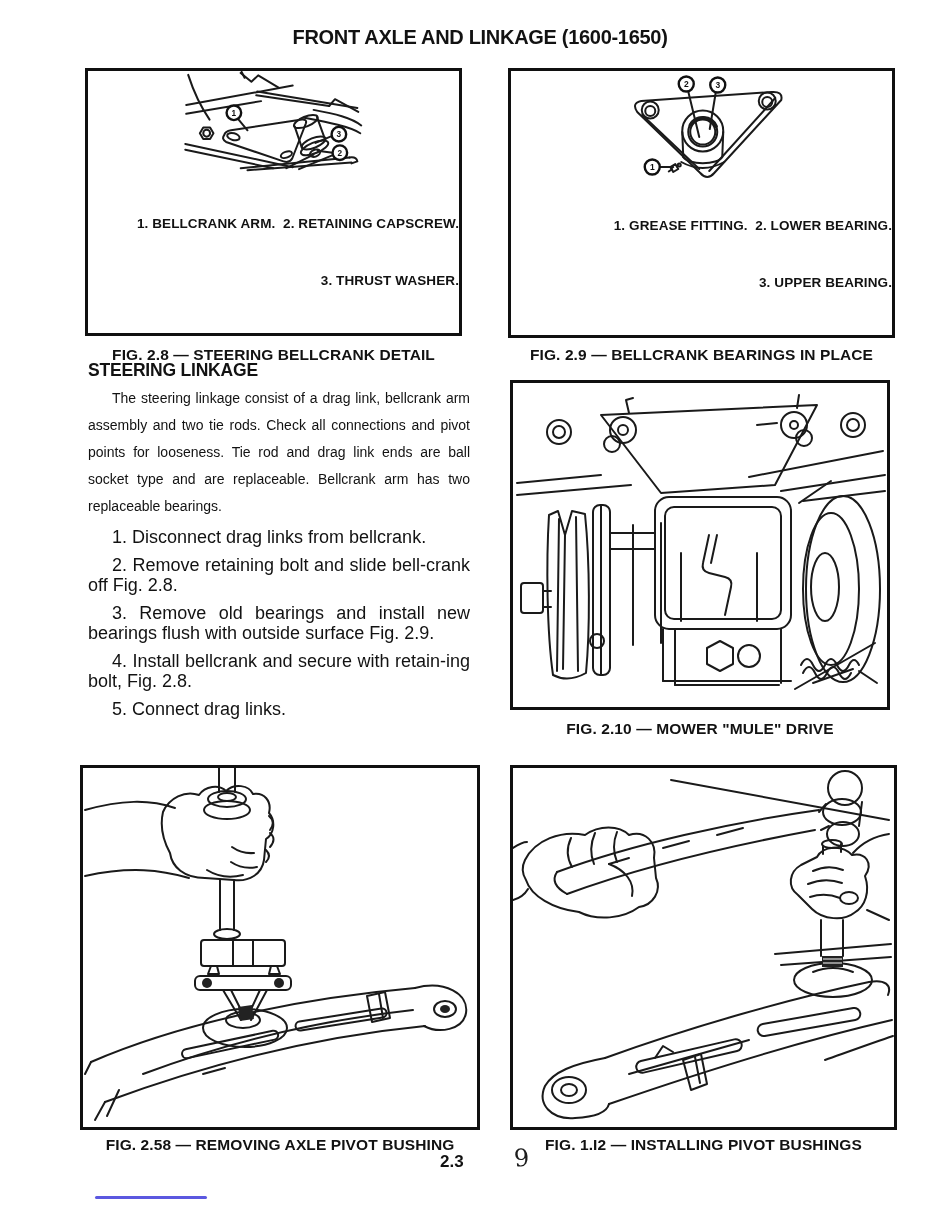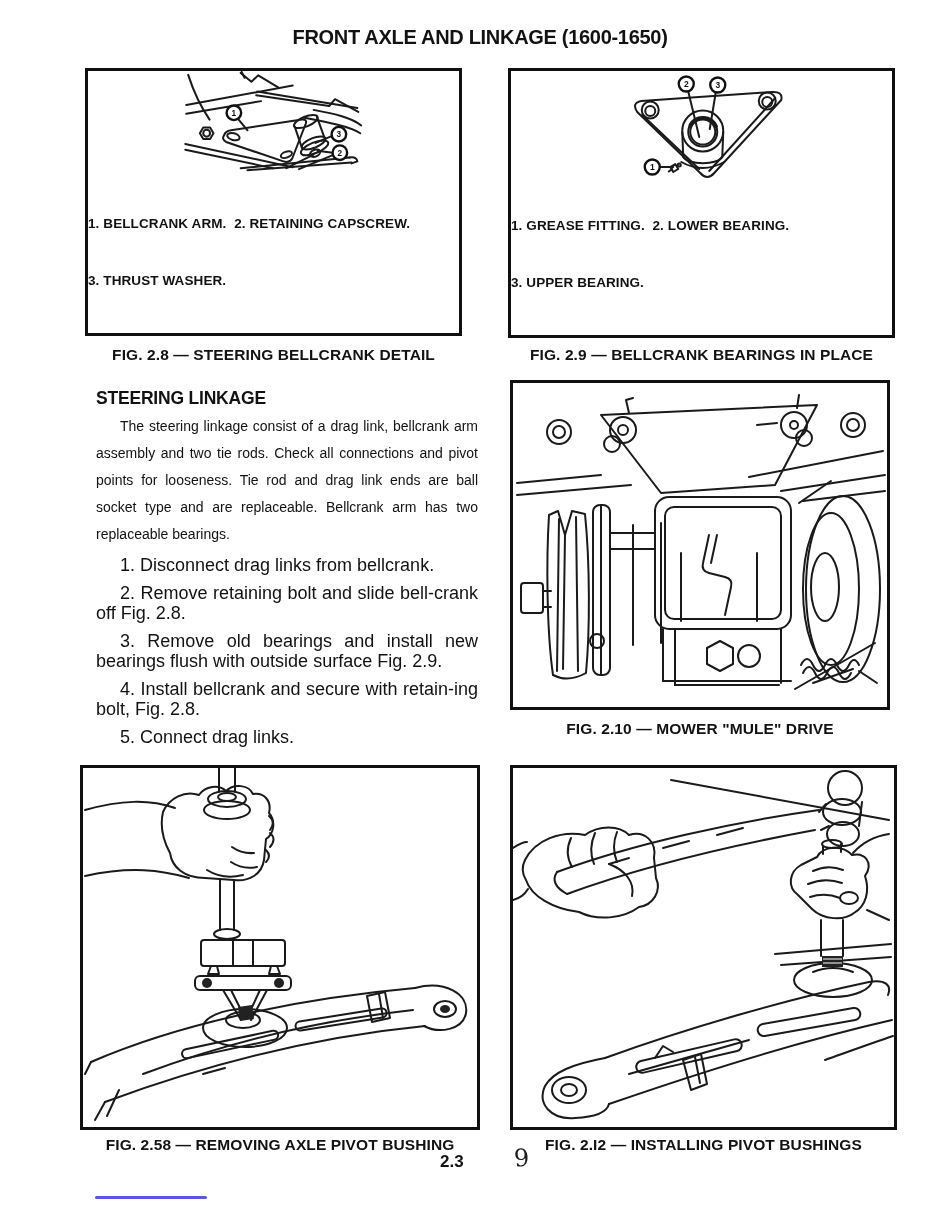--- a/index.html
+++ b/index.html
@@ -13,29 +13,29 @@
   .page-title{
     left:20px;top:26px;width:920px;text-align:center;
     font-size:20px;font-weight:bold;letter-spacing:-0.3px;
   }
   .panel{
     position:absolute;border:3px solid #101010;background:#fff;
     box-sizing:border-box;display:flex;flex-direction:column;align-items:center;
   }
   .panel svg{display:block;}
   .legend{
-    margin-top:auto;width:100%;text-align:left;
+    margin-top:auto;width:100%;text-align:right;
     font-weight:bold;font-size:13.5px;line-height:19px;
     padding-bottom:5px;white-space:pre-wrap;letter-spacing:0.1px;
   }
   .figcap{
     position:absolute;text-align:center;font-weight:bold;font-size:15.5px;
     letter-spacing:0.1px;
   }
-  .textcol{position:absolute;left:88px;top:388px;width:382px;margin-left:8px;}
+  .textcol{position:absolute;left:88px;top:360px;width:382px;}
   .sechead{
     font-size:17.5px;font-weight:bold;letter-spacing:-0.2px;margin:0 0 2px 0;
   }
   .bodypar{
     font-size:14px;line-height:27px;text-align:justify;text-indent:24px;
     margin:4px 0 0 0;
   }
   .sechead2{margin-top:17px;}
   .step{
     font-size:18px;line-height:20.5px;text-align:justify;text-indent:24px;
@@ -332,17 +332,17 @@
       <path d="M182,289 L187,315"></path>
       <path d="M142,290 l8,-12 l10,6"></path>
       <path d="M312,292 C340,282 362,274 380,268"></path>
     </g>
     <g>
       <rect x="309" y="188" width="21" height="11" fill="#222"></rect>
       <path d="M310,191 h19 M310,195 h19" stroke="#fff" stroke-width="1.2"></path>
     </g>
   </svg>
 </div>
-<div class="figcap" style="left:510px;top:1136px;width:387px;">FIG. 2.I2 — INSTALLING PIVOT BUSHINGS</div>
+<div class="figcap" style="left:510px;top:1136px;width:387px;">FIG. 1.I2 — INSTALLING PIVOT BUSHINGS</div>
 
 <div class="abs pageno">2.3</div>
 <div class="abs handnine">9</div>
 <div class="abs penline"></div>
 
 </body></html>

